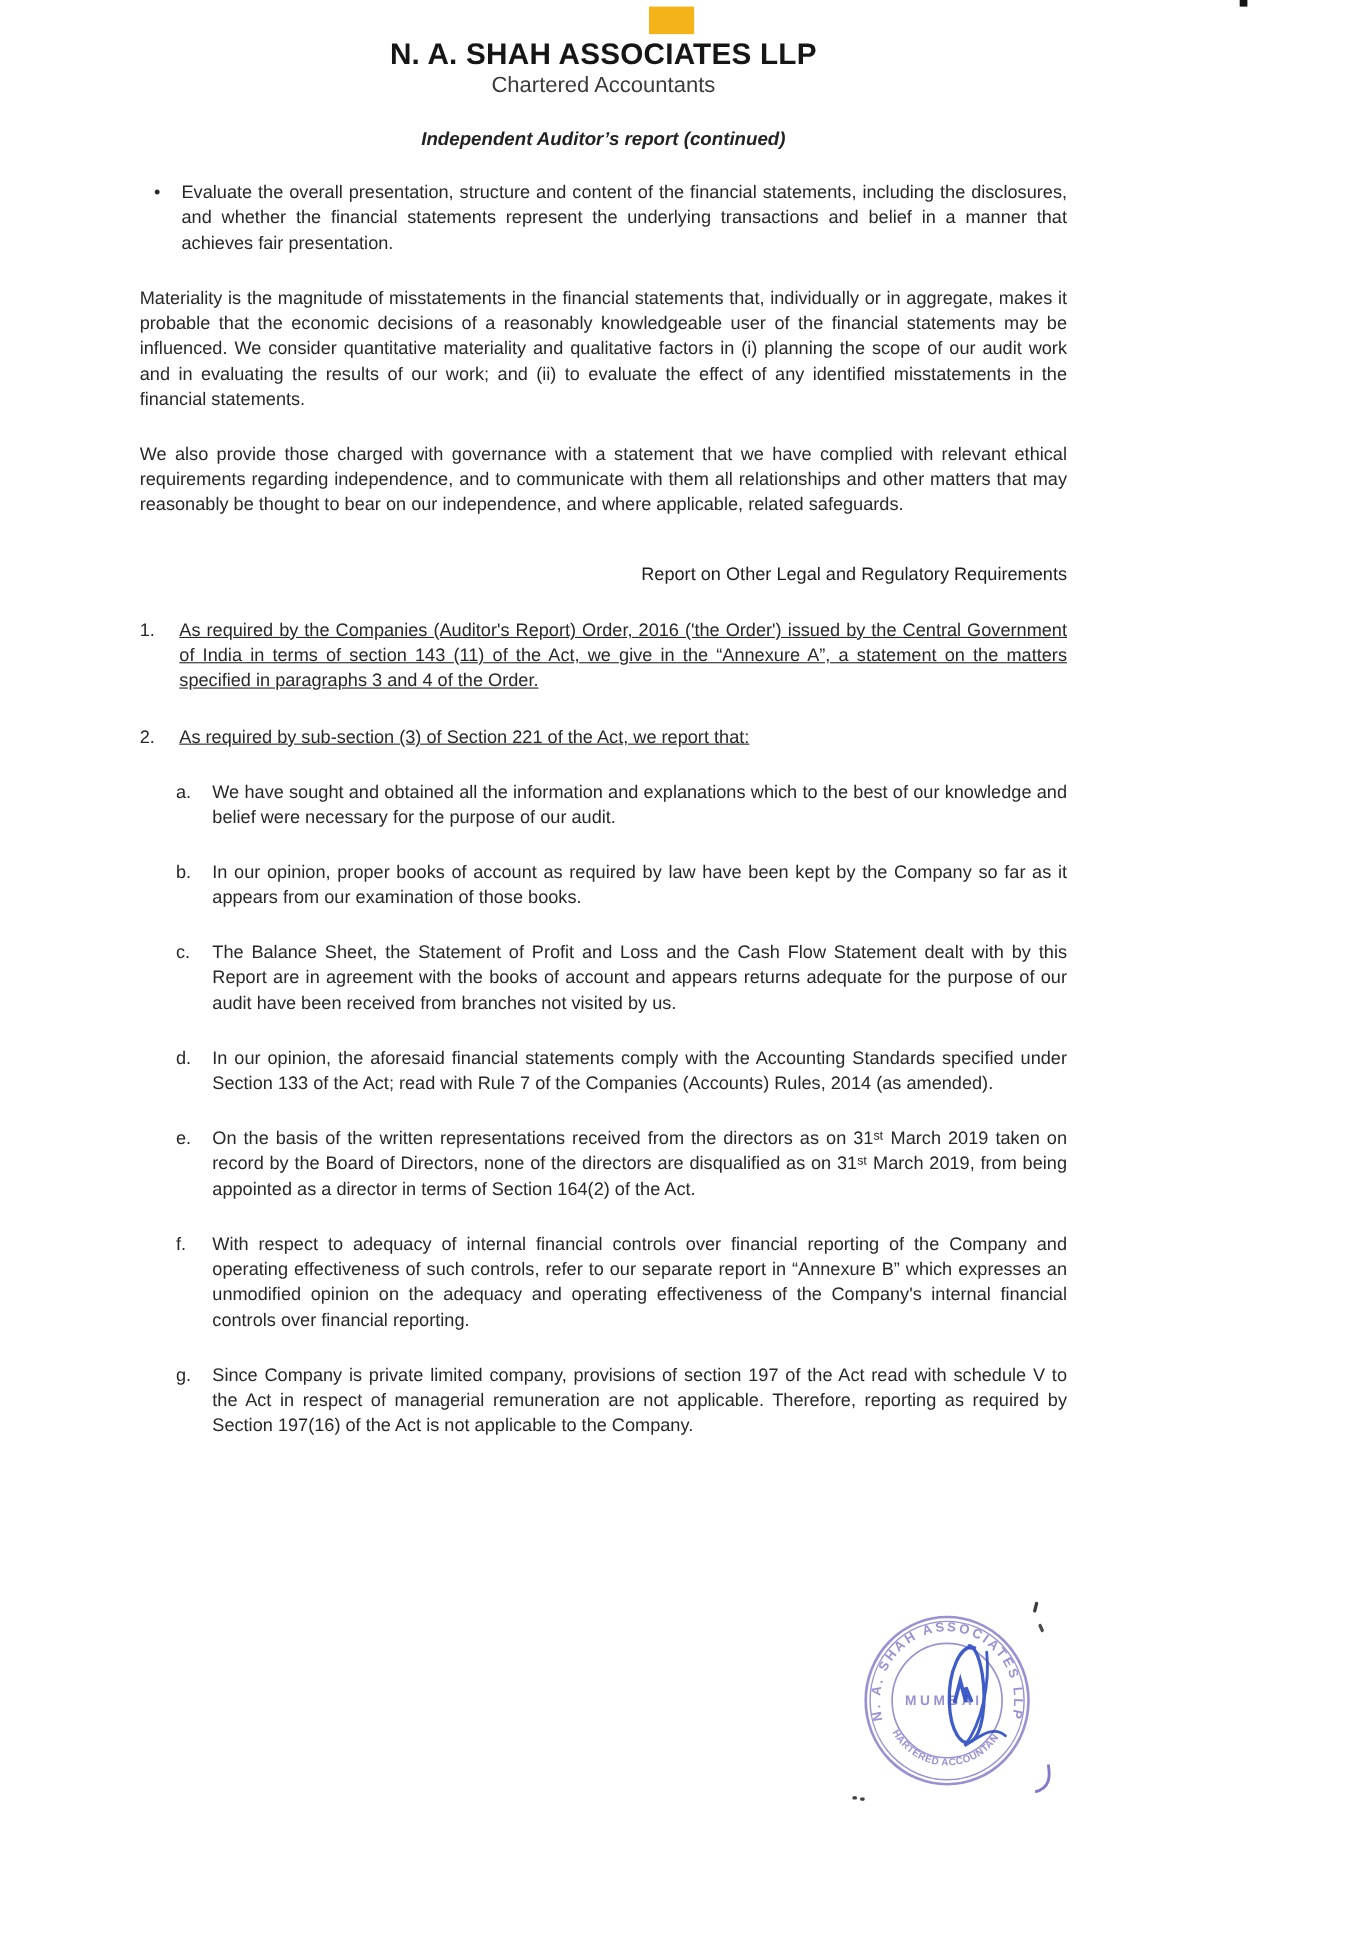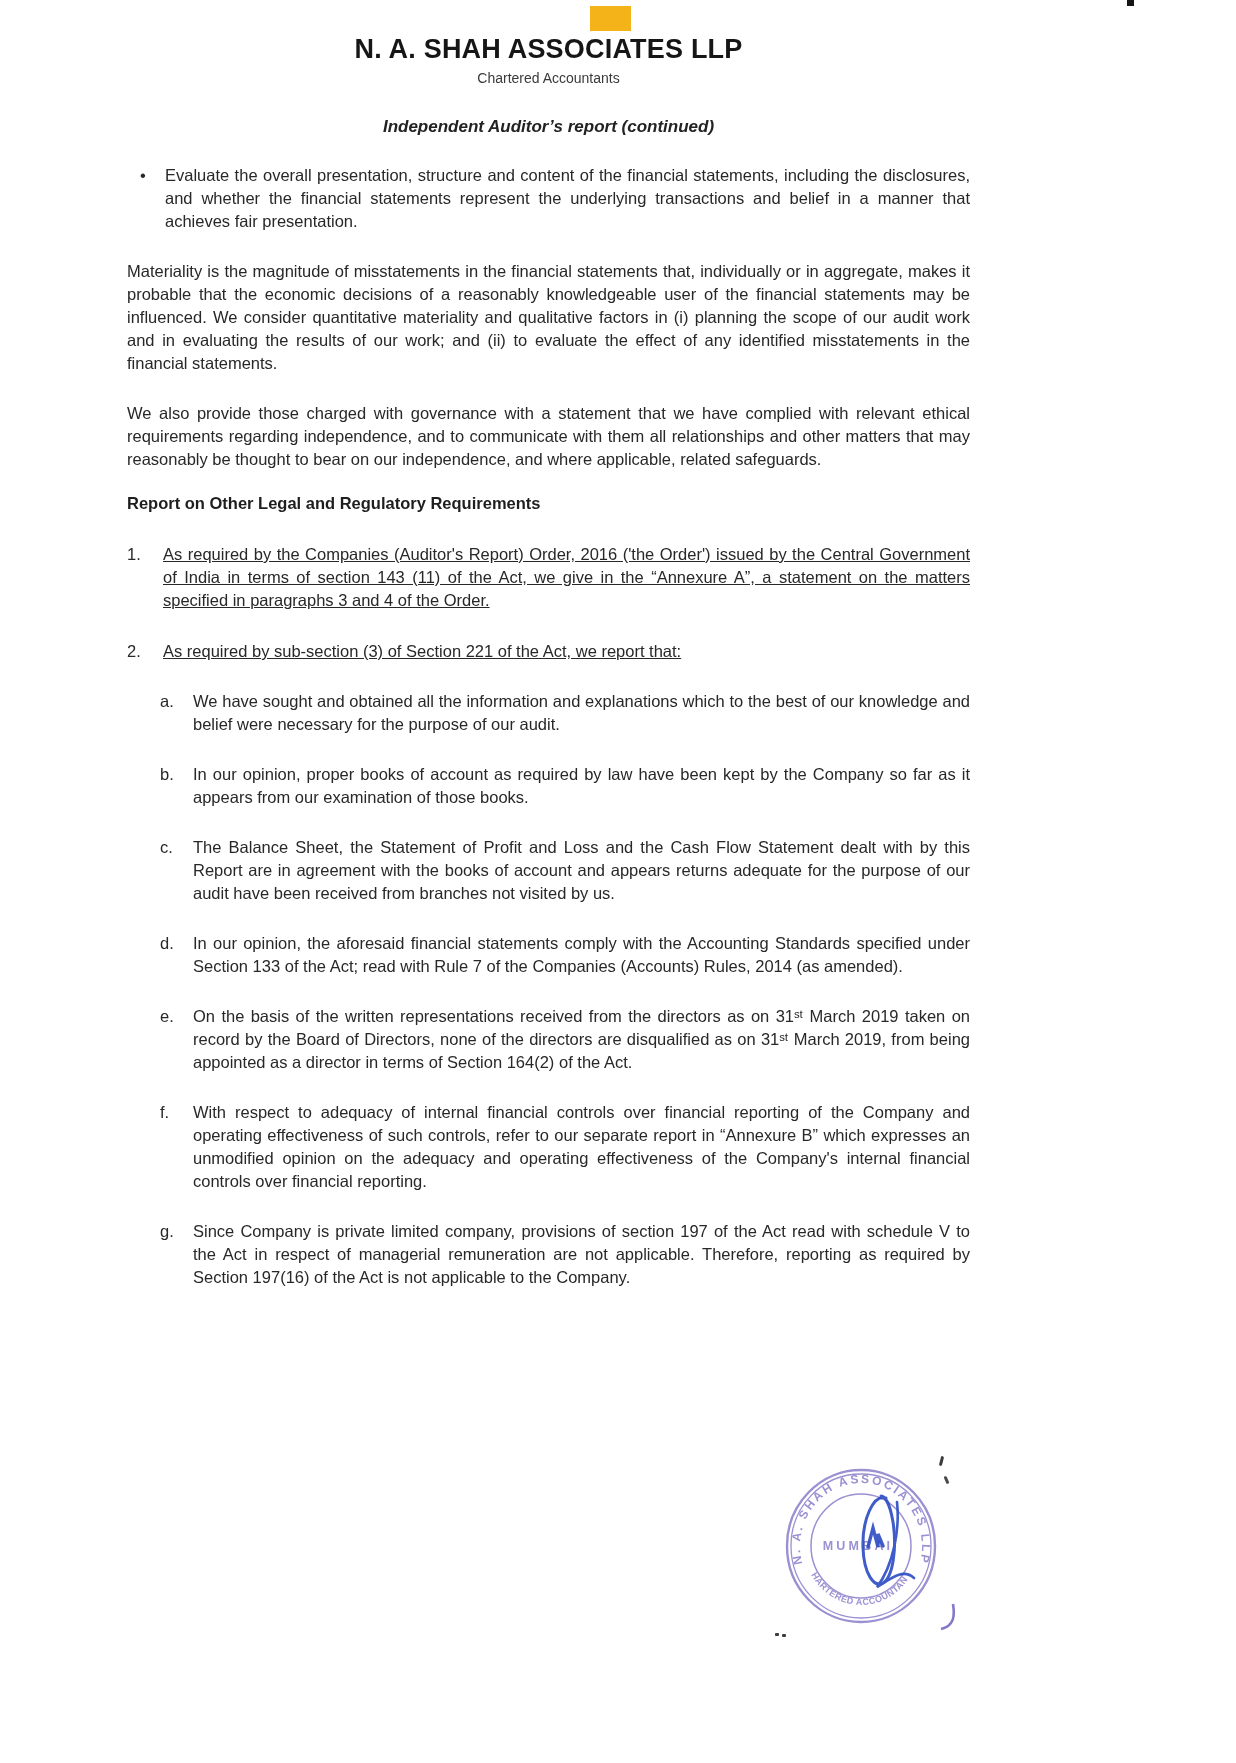--- a/index.html
+++ b/index.html
@@ -9,31 +9,31 @@
     font-family:"Liberation Sans", sans-serif;
     -webkit-font-smoothing:antialiased;
   }
   .col {
     position:absolute; left:127px; top:0; width:843px;
     font-size:16.5px; line-height:23px; text-align:justify;
   }
   
   .letterhead { text-align:center; padding-top:34px; position:relative; }
   .firm-name { margin:0; font-size:27px; line-height:30px; font-weight:bold; color:#161616; letter-spacing:0.2px; }
-  .firm-sub  { margin-top:3px; font-size:14px; line-height:22px; color:#3a3a3a; text-align:center; }
+  .firm-sub  { margin-top:3px; font-size:20px; line-height:22px; color:#3a3a3a; text-align:center; }
   .logo-square { position:absolute; left:590px; top:6px; width:41px; height:25px; }
   .doc-title { margin:28px 0 0 0; text-align:center; font-size:17px; line-height:20px; font-weight:bold; color:#222;font-style:italic; }
   
   .bullet-row { display:flex; margin-top:27px; }
   .bullet-glyph { flex:none; width:38px; padding-left:13px; box-sizing:border-box; text-align:left; }
   .bullet-text { flex:1; }
   
   .para { margin:27px 0 0 0; }
   .para-first { }
-  .section-heading { margin:21px 0 0 0; font-size:16.5px; line-height:23px; font-weight:bold; color:#1e1e1e; text-align:left; }
+  .section-heading { margin:40px 0 0 0; font-size:16.5px; line-height:23px; font-weight:normal; color:#1e1e1e; text-align:right; }
   
   .num-item { display:flex; margin-top:28px; }
   .num-marker { flex:none; width:36px; text-align:left; }
   .num-text { flex:1;text-decoration:underline; }
   
   .sub-list { margin-left:33px; }
   .sub-item { display:flex; margin-top:27px; }
   .sub-marker { flex:none; width:33px; text-align:left; }
   .sub-text { flex:1; }
   

